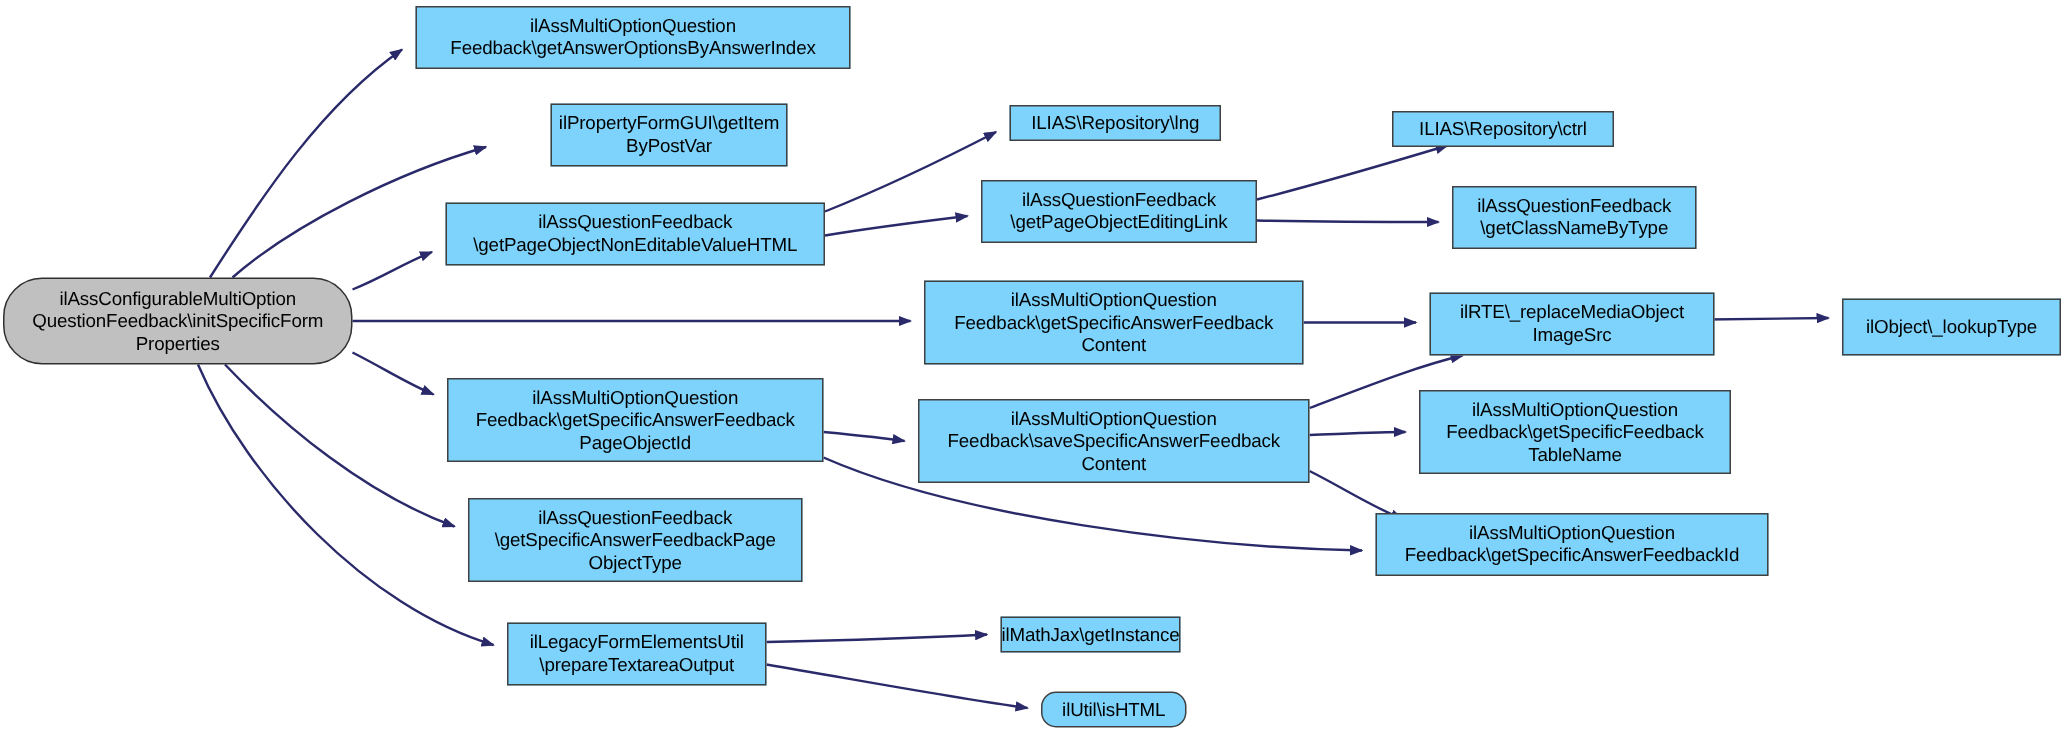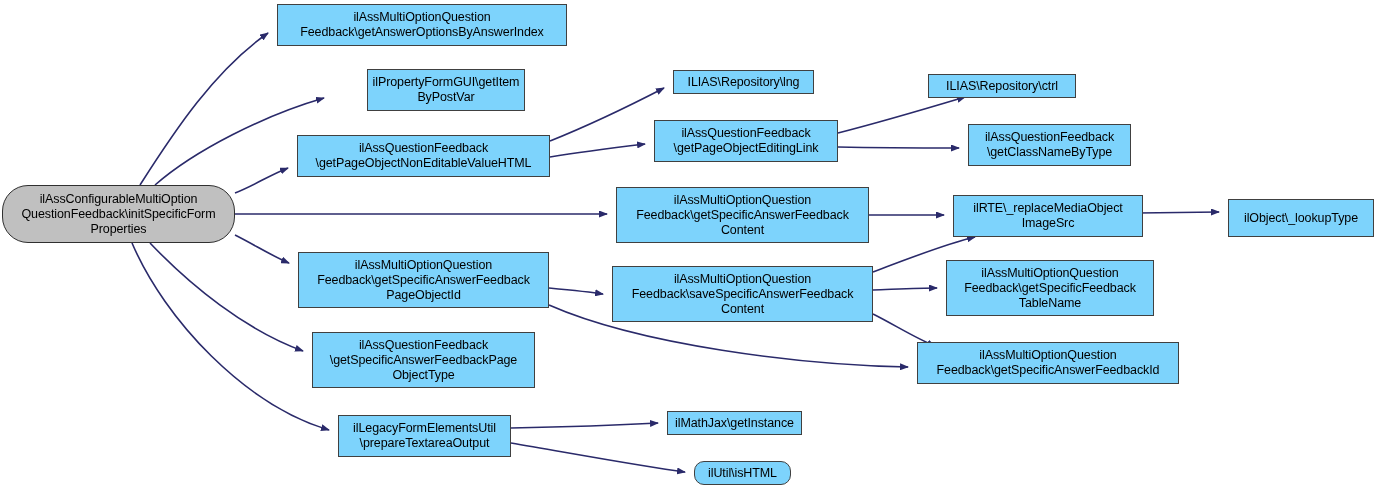--- a/index.html
+++ b/index.html
@@ -110,16 +110,16 @@
       <div class="node" style="left: 946px; top: 260px; width: 208px; height: 56px;">ilAssMultiOptionQuestion
 Feedback\getSpecificFeedback
 TableName</div>
       <div class="node" style="left: 917px; top: 342px; width: 262px; height: 42px;">ilAssMultiOptionQuestion
 Feedback\getSpecificAnswerFeedbackId</div>
       <div class="node" style="left: 312px; top: 332px; width: 223px; height: 56px;">ilAssQuestionFeedback
 \getSpecificAnswerFeedbackPage
 ObjectType</div>
       <div class="node" style="left: 338px; top: 415px; width: 173px; height: 42px;">ilLegacyFormElementsUtil
 \prepareTextareaOutput</div>
-      <div class="node" style="left: 667px; top: 411px; width: 135px; height: 24px;">ilMathJax\getInstance</div>
+      <div class="node" style="left: 667px; top: 411px; width: 120px; height: 24px;">ilMathJax\getInstance</div>
       <div class="node" style="left: 694px; top: 461px; width: 97px; height: 24px; border-radius: 10px;">ilUtil\isHTML</div>
     </div>
 </div>
 
 </body></html>

